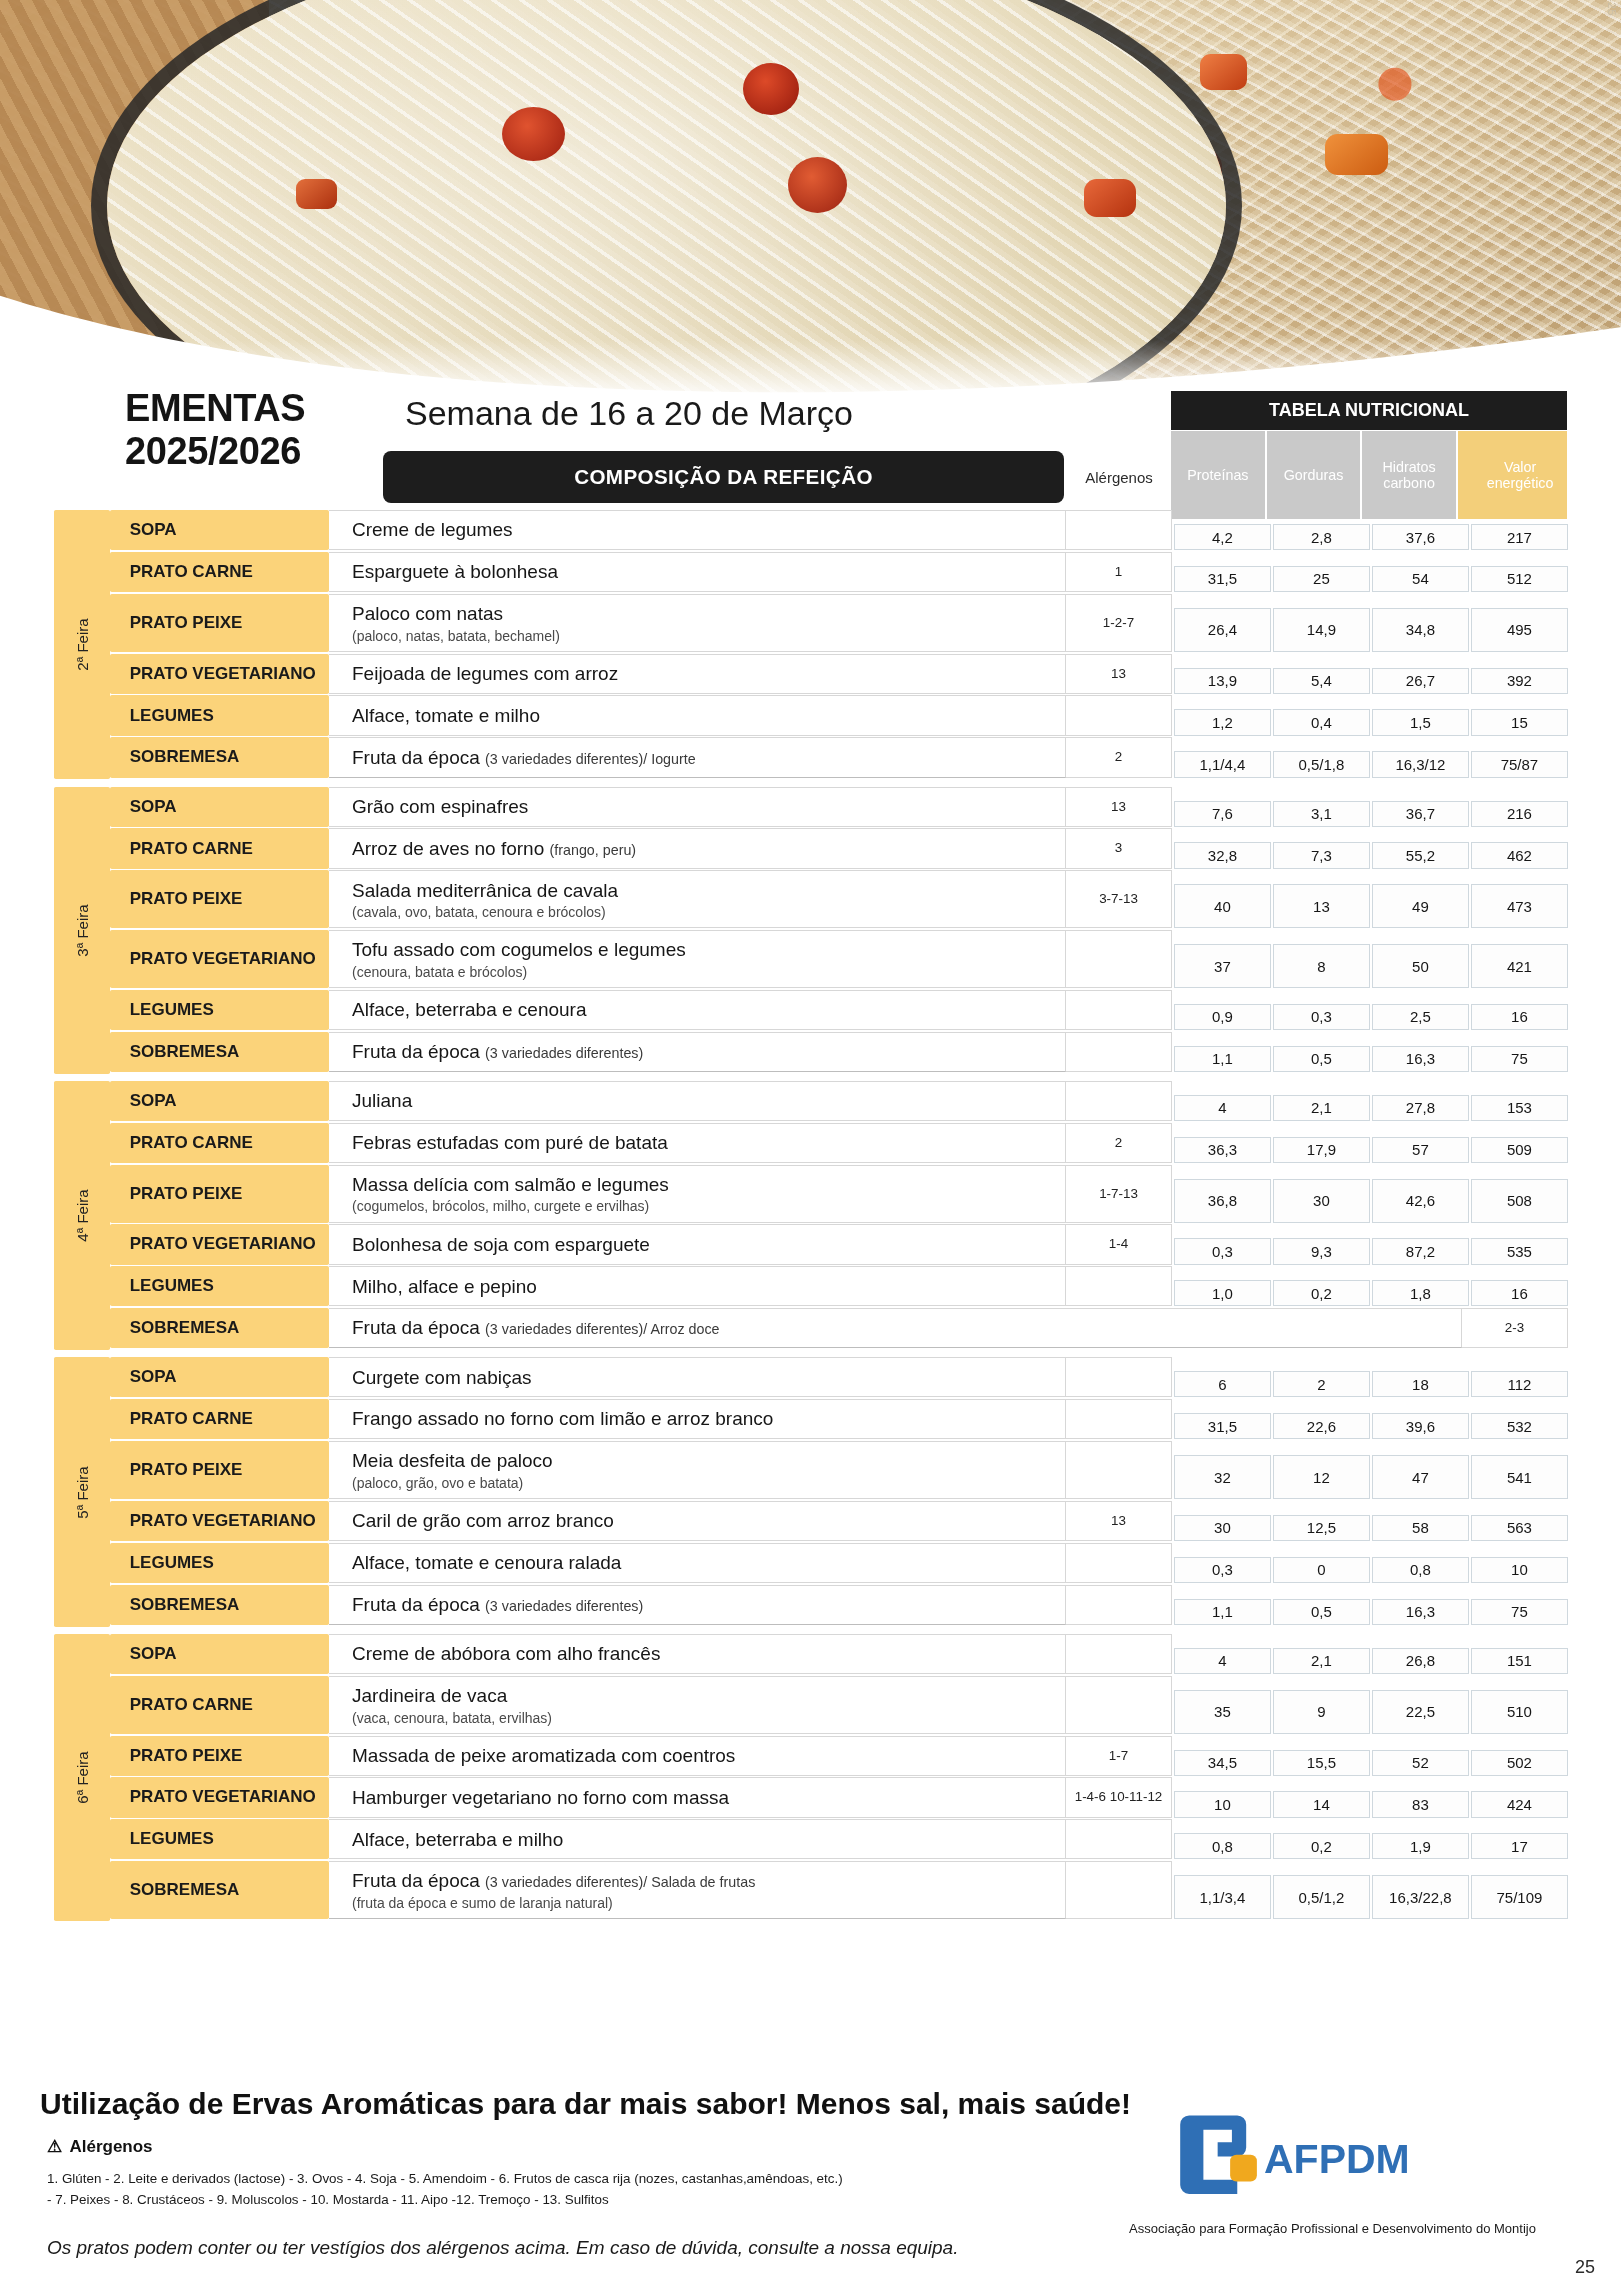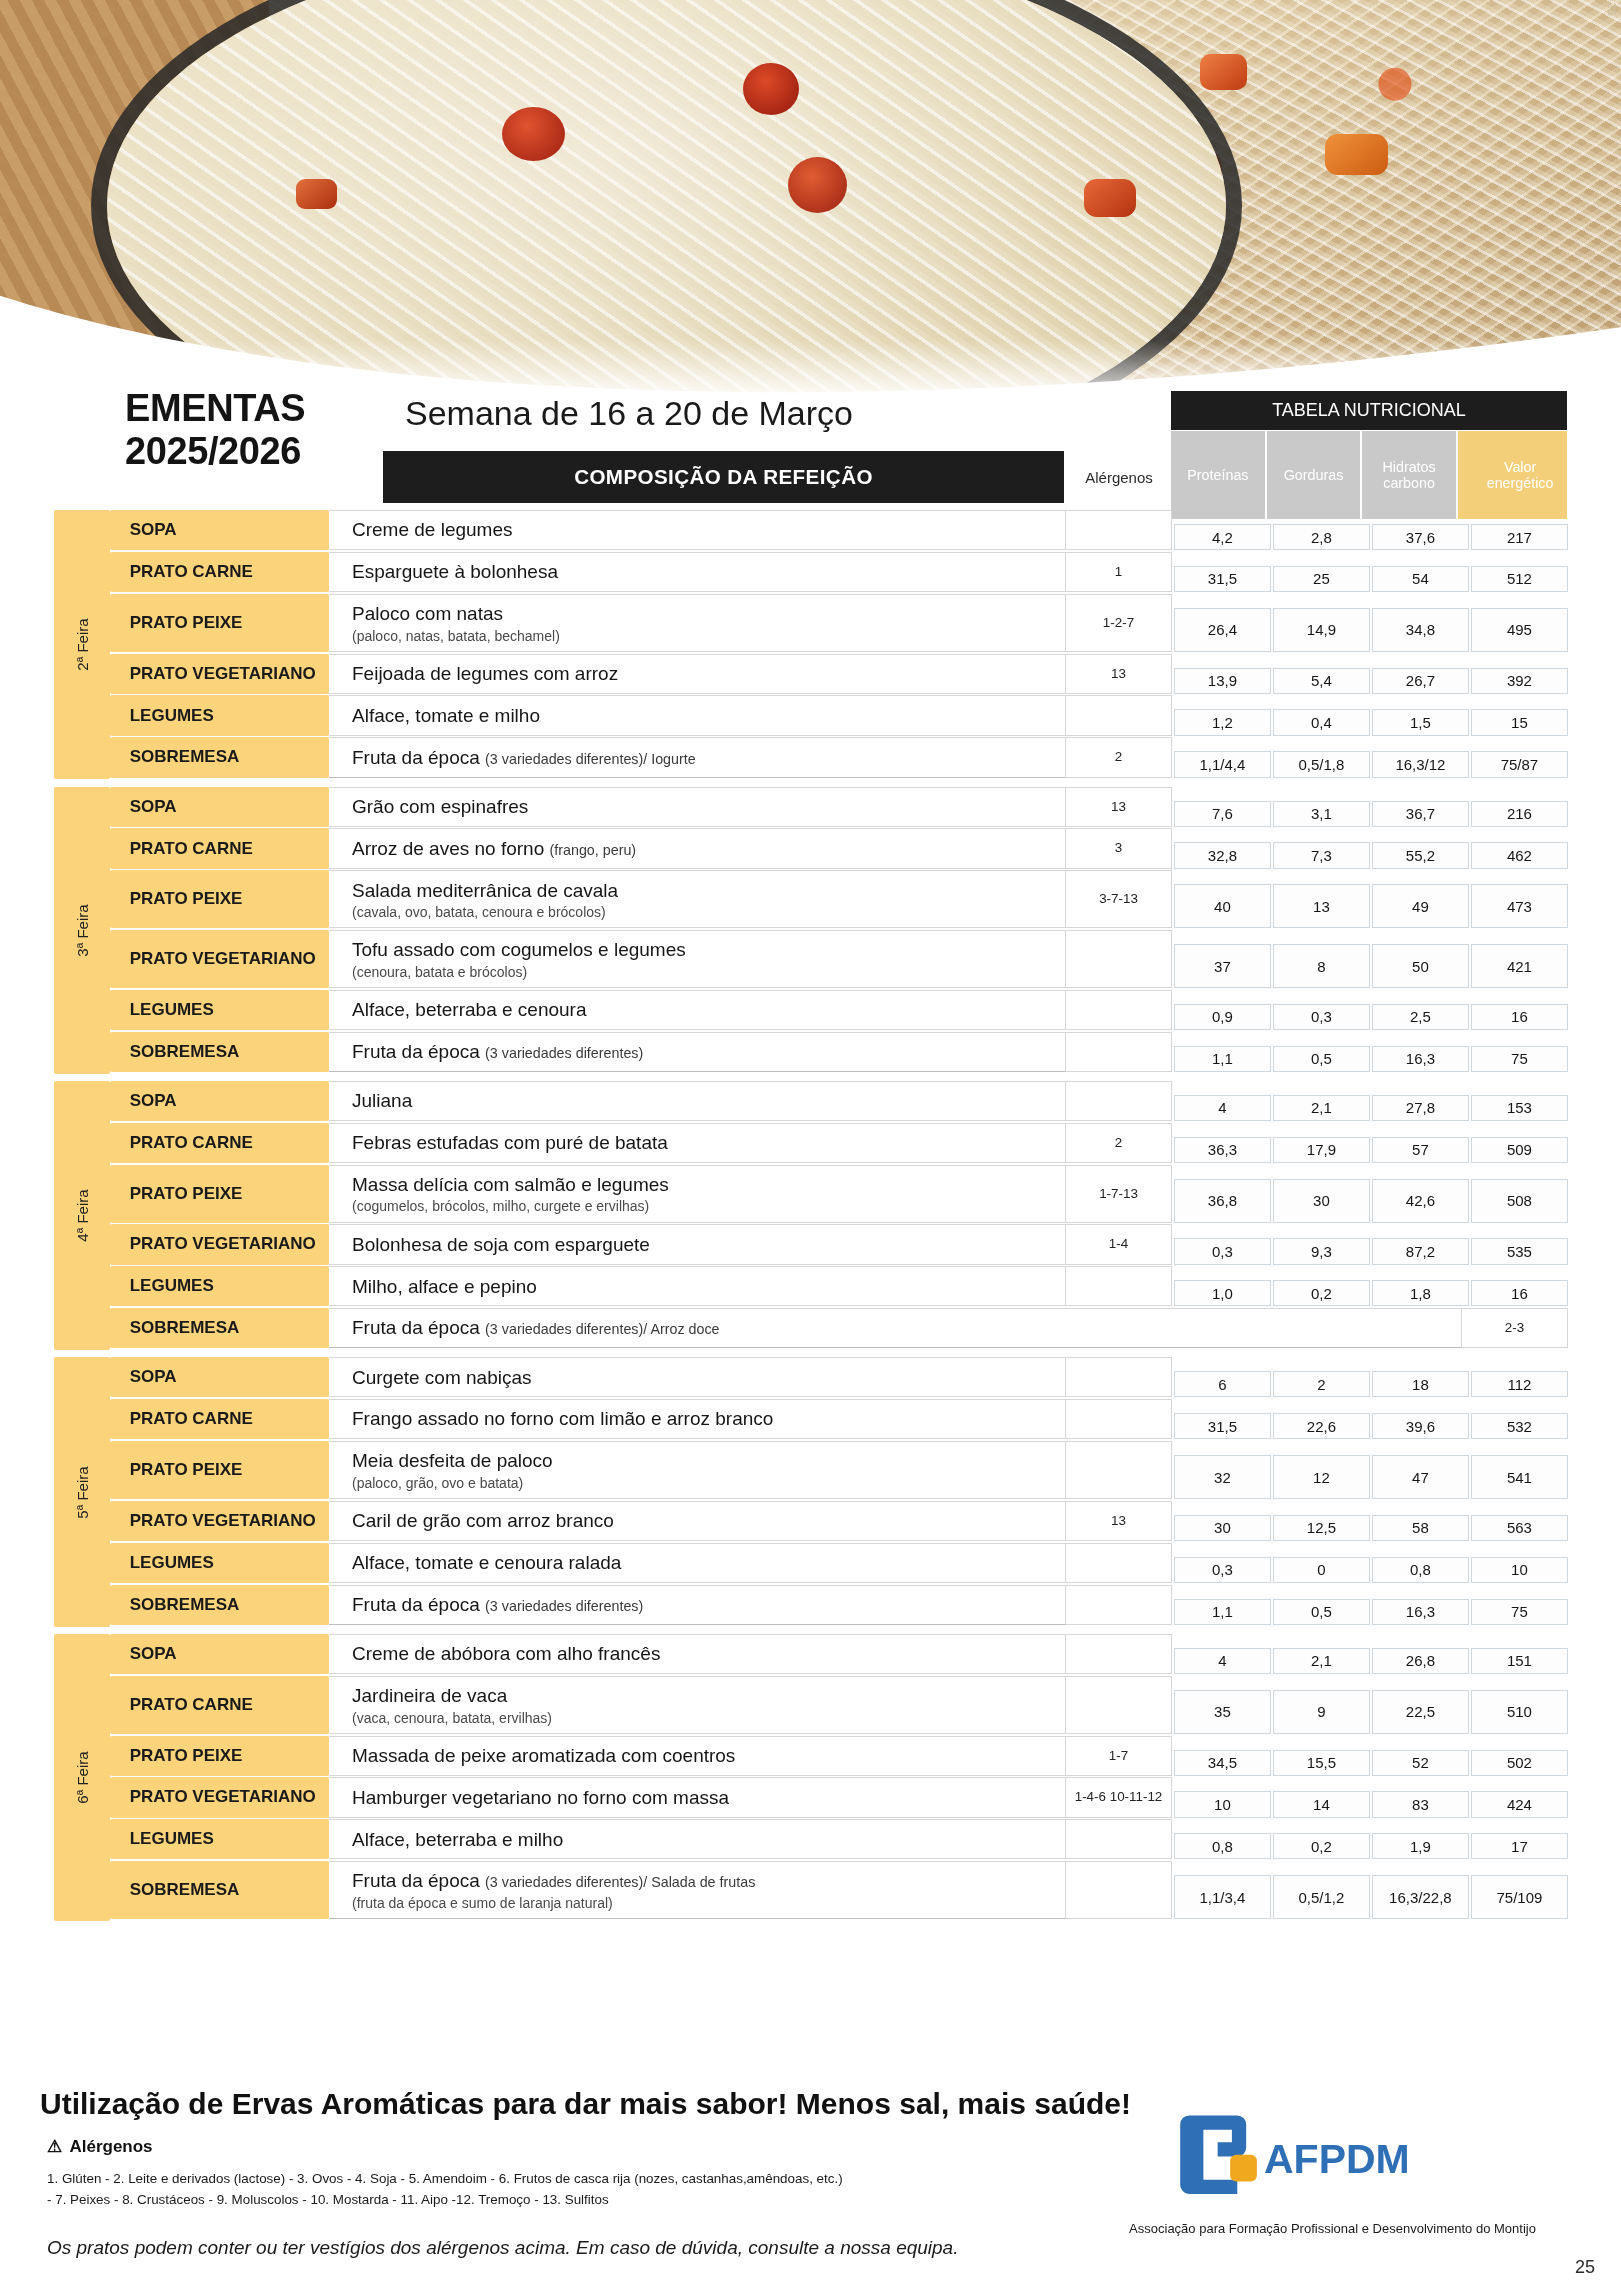--- a/index.html
+++ b/index.html
@@ -67,32 +67,32 @@
   .doc { position:absolute; left:0; top:0; width:1622px; }
 
   .title-block { position:absolute; left:125px; top:387px; width:242px; }
   .title-line { font-size:38px; font-weight:bold; color:#141414; line-height:1.12; letter-spacing:-0.4px;}
   .week { position:absolute; left:405px; top:394px; font-size:34px; color:#1a1a1a; }
 
   .comp-bar {
     position:absolute; left:383px; top:451px; width:681px; height:52px;
     background:#1d1d1d; color:#fff;
     display:flex; align-items:center; justify-content:center;
-    font-size:20.6px; font-weight:bold; letter-spacing:0.4px;
+    font-size:20.6px; font-weight:bold; letter-spacing:0.4px;border-radius:8px;
   }
   .aler-head {
     position:absolute; left:1066px; top:451px; width:106px; height:52px;
     display:flex; align-items:center; justify-content:center;
     font-size:15px; color:#2b2b2b;
   }
   .tab-nut {
     position:absolute; left:1171px; top:391px; width:396px; height:39px;
     background:#1d1d1d; color:#fff;
     display:flex; align-items:center; justify-content:center;
-    font-size:18px; font-weight:normal;
+    font-size:18px; font-weight:bold;
   }
   .nut-heads { position:absolute; left:1171px; top:431px; width:396px; height:88px; display:flex; }
   .nut-head {
     flex:1; background:#c9c9c9; color:#fff; margin-right:1.8px;
     display:flex; align-items:center; justify-content:center; text-align:center;
     font-size:14.3px; line-height:1.15; padding:0 3.6px;
   }
   .nut-head:last-child { margin-right:0; }
   .nut-head.amber { background:#f3cf7a;padding-left:19px; }
 

